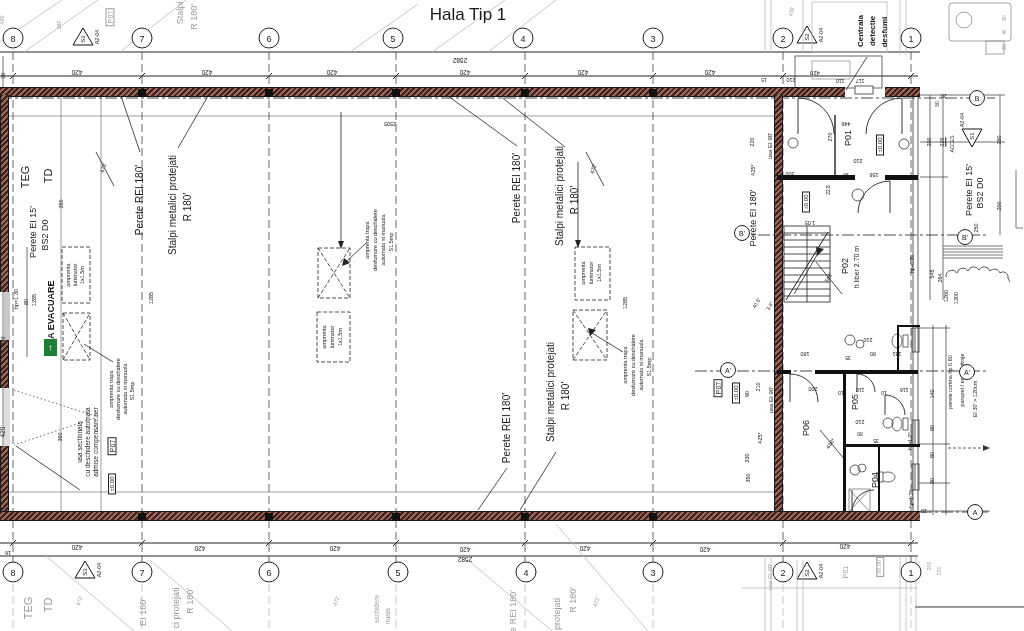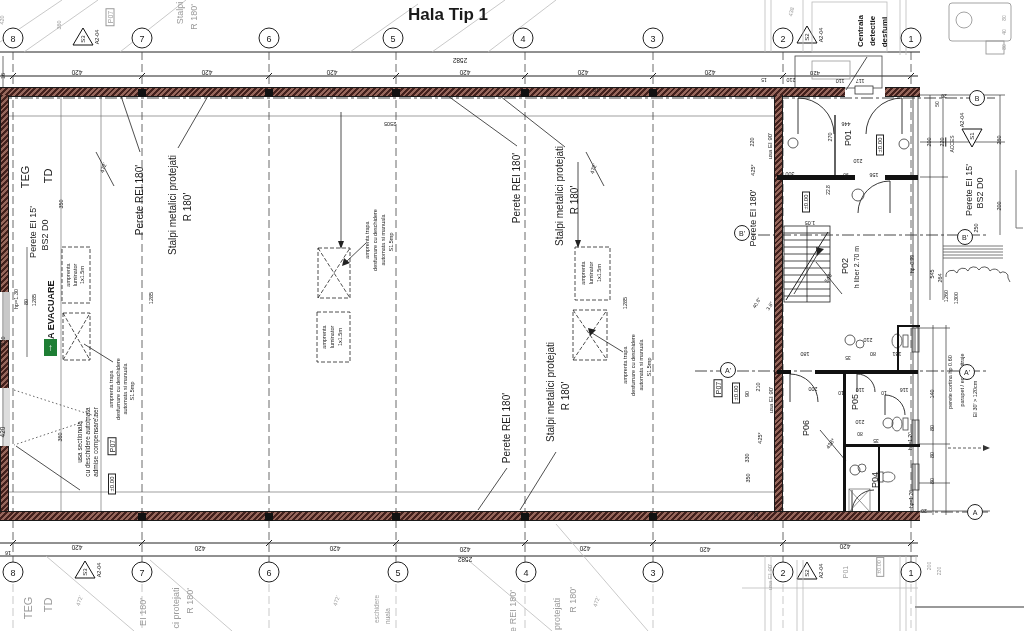--- a/index.html
+++ b/index.html
@@ -13,22 +13,22 @@
   .col{position:absolute;z-index:2;background:#111;}
   .doorpane{position:absolute;z-index:2;}
   .ann{position:absolute;z-index:4;white-space:nowrap;line-height:1;transform-origin:center;}
   .ann.box{border:1px solid #222;background:#fff;padding:0 2px;}
   .ann.grey{color:#9a9a9a;}
   .ann.grey.box{border-color:#9a9a9a;}
   .ann.bold{font-weight:bold;}
   .ann.und{text-decoration:underline;}
   .gb{position:absolute;z-index:5;border:1px solid #222;border-radius:50%;background:#fff;
       display:flex;align-items:center;justify-content:center;transform:translate(-50%,-50%);}
-  #title{position:absolute;left:448px;top:15px;transform:translate(-50%,-50%);
-         font-size:17px;font-weight:bold;z-index:6;}
+  #title{position:absolute;left:468px;top:15px;transform:translate(-50%,-50%);
+         font-size:17px;font-weight:normal;z-index:6;}
   #exit-icon{position:absolute;left:44px;top:339px;width:13px;height:17px;background:#1e7e34;
          z-index:5;color:#fff;font-size:10px;font-weight:bold;display:flex;align-items:center;justify-content:center;}
 </style>
 </head>
 <body>
 
 <div id="plan">
 
   <svg width="1024" height="631" viewBox="0 0 1024 631">
 

